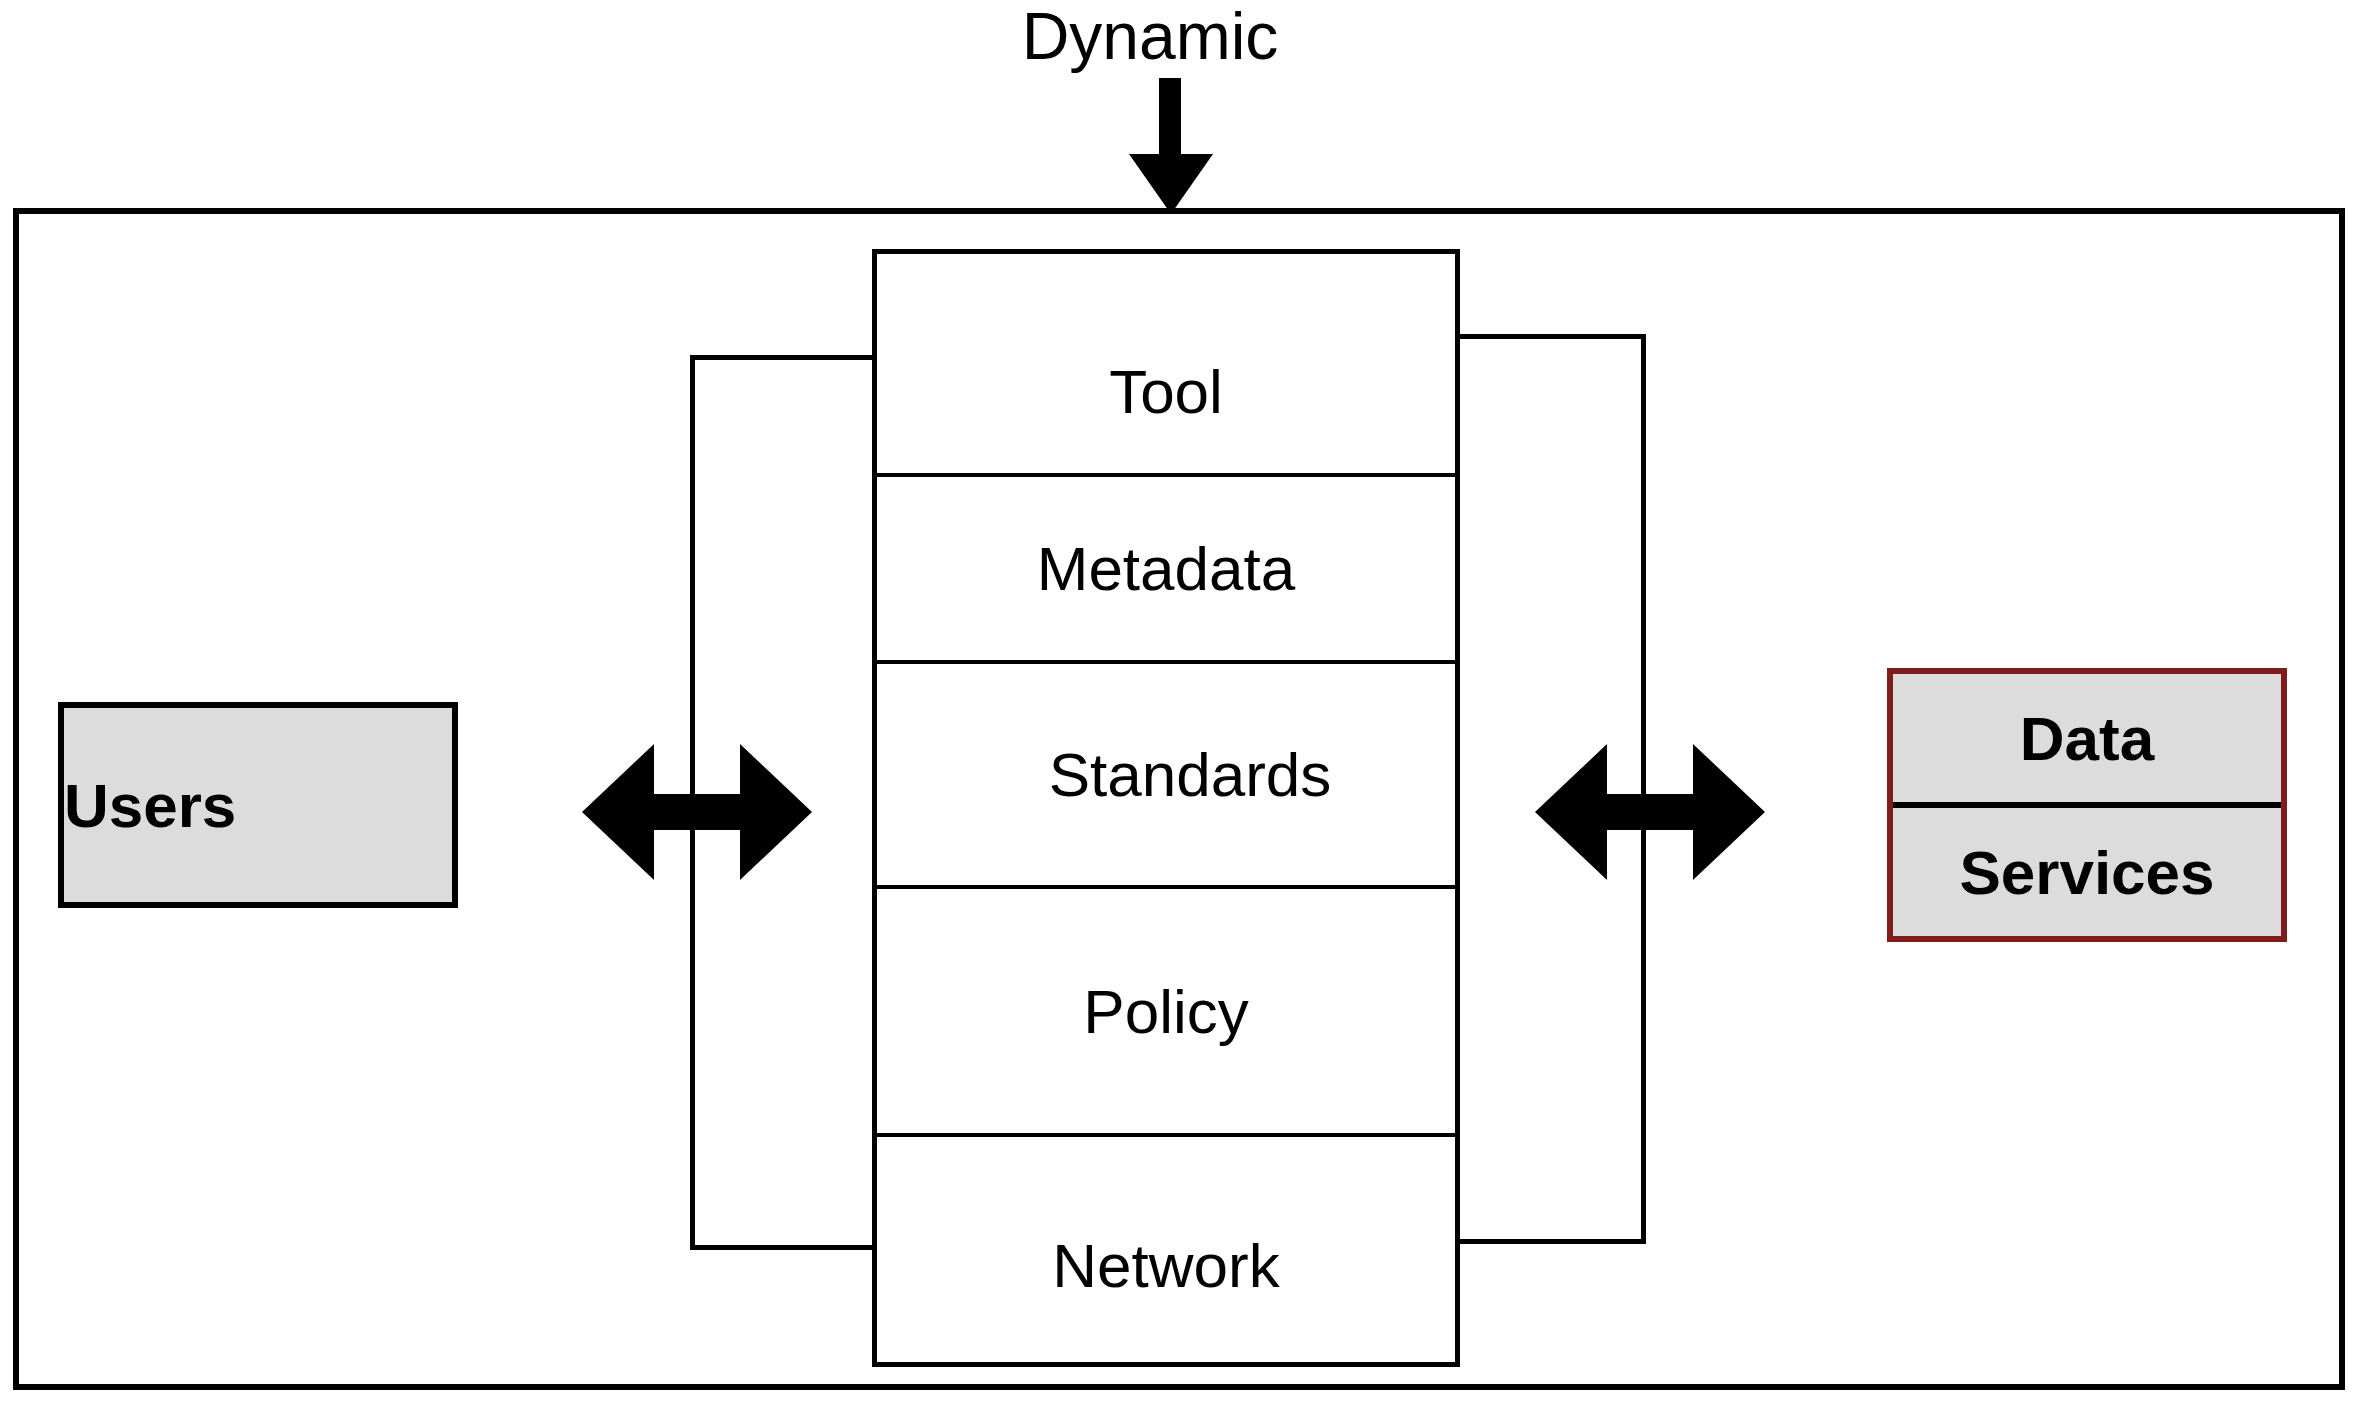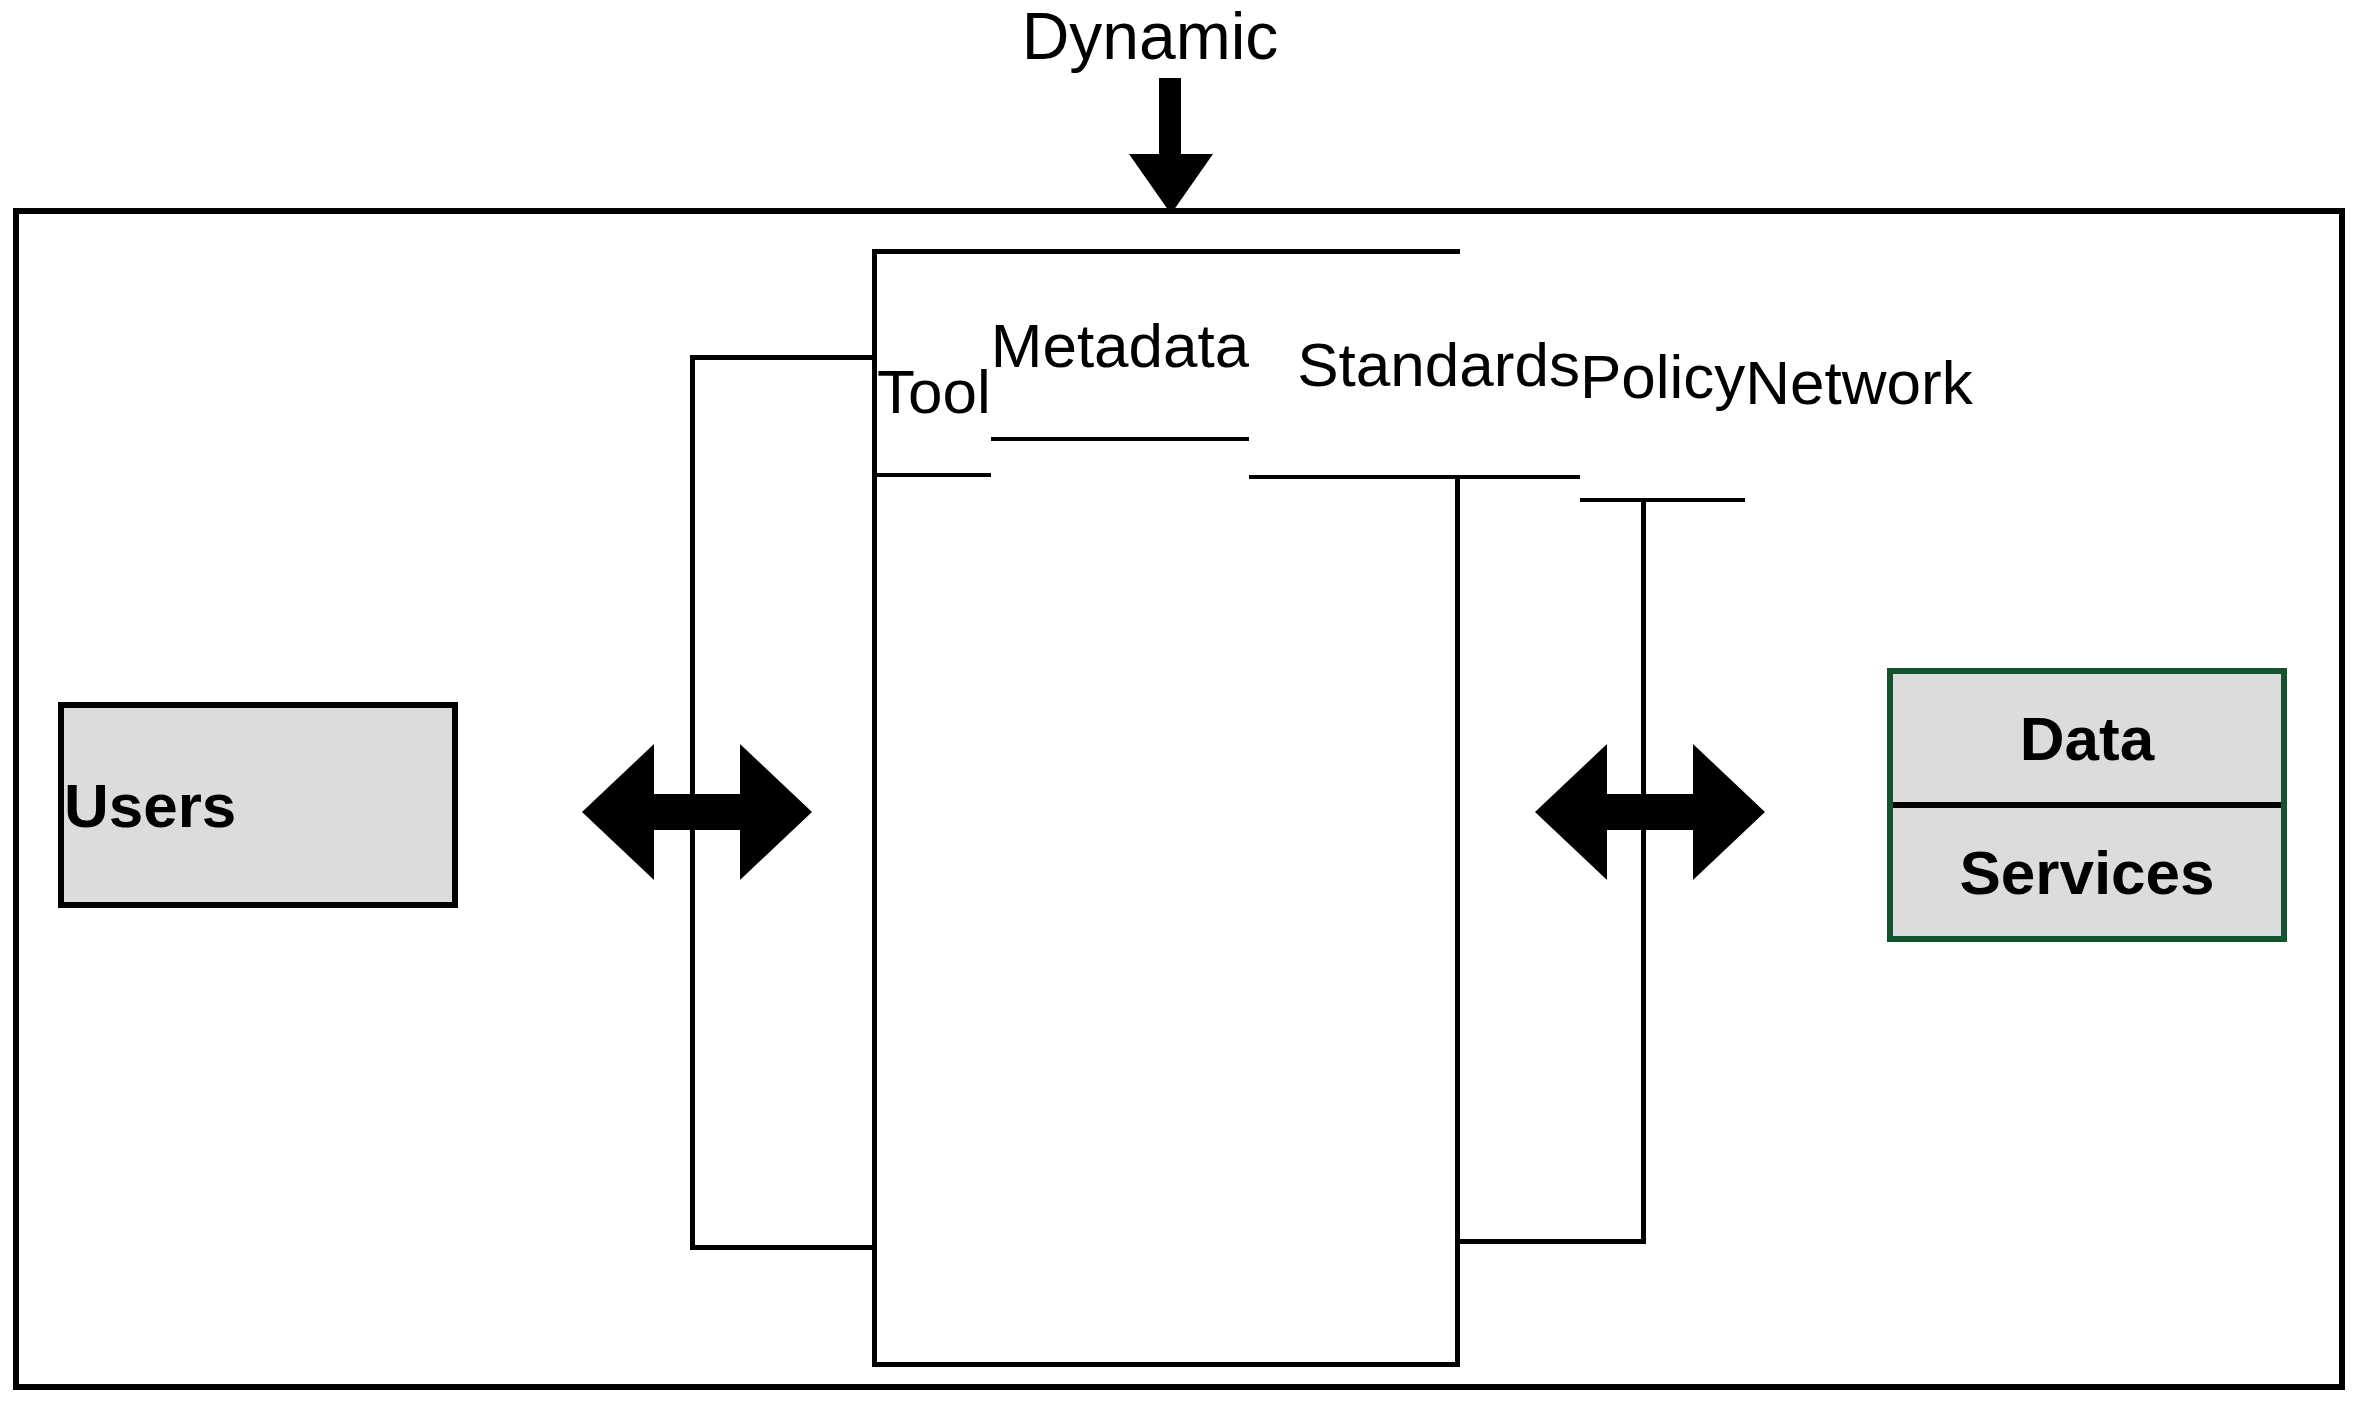--- a/index.html
+++ b/index.html
@@ -75,21 +75,21 @@
   
   #central-stack {
     left: 872px;
     top: 249px;
     width: 588px;
     height: 1118px;
     border: 5px solid #000000;
     box-sizing: border-box;
     background: #ffffff;
     display: flex;
-    flex-direction: row;
+    flex-direction: column;
   }
   .stack-cell {
     box-sizing: border-box;
     display: flex;
     align-items: center;
     justify-content: center;
     font-size: 62px;
     color: #000000;
     background: #ffffff;
     white-space: nowrap;
@@ -119,21 +119,21 @@
     font-size: 62px;
     font-weight: bold;
     color: #000000;
     white-space: nowrap;
   }
   #data-services-box {
     left: 1887px;
     top: 668px;
     width: 400px;
     height: 274px;
-    border: 6px solid #14532d;
+    border: 6px solid #7f1d1d;
     box-sizing: border-box;
     background: #dcdcdc;
     display: flex;
     flex-direction: column;
   }
   .ds-cell {
     flex: 1;
     display: flex;
     align-items: center;
     justify-content: center;

